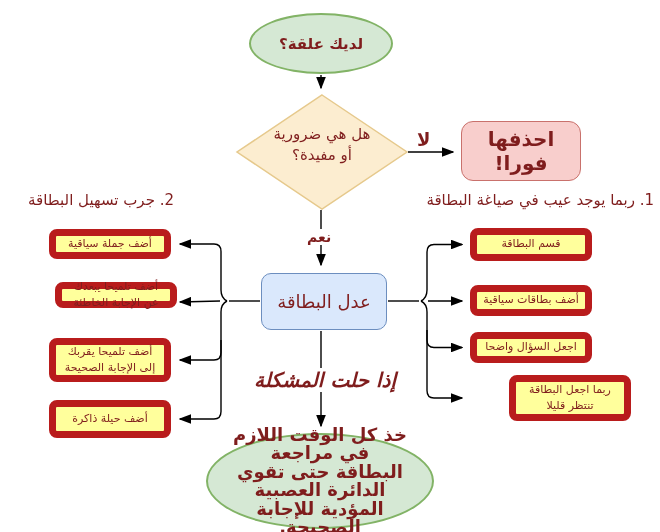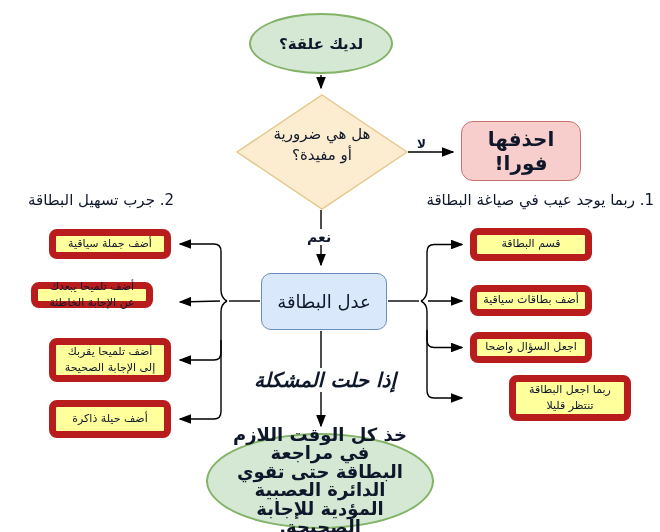--- a/index.html
+++ b/index.html
@@ -1,44 +1,44 @@
 <!DOCTYPE html>
 <html lang="ar"><head>
 <meta charset="utf-8">
 <style>
   html,body{margin:0;padding:0;background:#ffffff;}
   #canvas{
     position:relative;width:660px;height:532px;background:#ffffff;overflow:hidden;
-    font-family:"DejaVu Sans",sans-serif;color:#0f172a;
+    font-family:"DejaVu Sans",sans-serif;color:#7f1d1d;
   }
   #wires{position:absolute;inset:0;z-index:1;}
   .node{position:absolute;z-index:2;display:flex;align-items:center;justify-content:center;
         text-align:center;box-sizing:border-box;white-space:pre-line;}
   .ellipse{background:#d5e8d4;border:2px solid #82b366;border-radius:50%;}
   #start-node{left:249px;top:13px;width:144px;height:61px;font-size:15px;font-weight:600;}
   #end-node{left:206px;top:433px;width:228px;height:96px;font-size:18px;line-height:18.5px;font-weight:600;padding:0 14px;}
   #decision-text{left:242px;top:124px;width:160px;font-size:15px;line-height:21px;z-index:2;position:absolute;text-align:center;white-space:pre-line;}
   #delete-node{left:461px;top:121px;width:120px;height:60px;background:#f8cecc;border:1.5px solid #c9716c;border-radius:12px;font-size:20px;font-weight:700;}
   #edit-node{left:261px;top:273px;width:126px;height:57px;background:#dae8fc;border:1.5px solid #6c8ebf;border-radius:10px;font-size:18px;}
   .ybox{background:#ffff9c;border:7px solid #b91c1c;border-radius:8px;font-size:11px;line-height:16.5px;width:122px;padding:2px 4px;}
   
   #r-box-0{left:470px;top:228px;height:33px;}
   #r-box-1{left:470px;top:285px;height:31px;text-align:right;}
   #r-box-2{left:470px;top:332px;height:31px;}
   #r-box-3{left:470px;top:375px;height:46px;margin-left:39px;}
   
   #l-box-0{left:49px;top:229px;height:30px;}
-  #l-box-1{left:31px;top:282px;height:26px;}
+  #l-box-1{left:55px;top:282px;height:26px;}
   #l-box-2{left:49px;top:338px;height:44px;}
   #l-box-3{left:49px;top:400px;height:38px;}
   .heading{position:absolute;z-index:2;font-size:15px;white-space:nowrap;}
   #heading-right{top:191px;right:6px;}
   #heading-left{top:191px;left:28px;}
   .edge-label{position:absolute;z-index:3;background:#ffffff;padding:0 4px;font-weight:700;text-align:center;}
-  #label-no{left:413px;top:137px;font-size:12px;}
+  #label-no{left:413px;top:129px;font-size:18px;}
   #label-yes{left:303px;top:229px;font-size:14px;}
   #label-solved{left:250px;top:368px;width:142px;font-size:20px;font-style:italic;}
 </style>
 </head>
 <body>
 
 <div id="canvas">
 
   <svg id="wires" width="660" height="532" viewBox="0 0 660 532">
     <defs>

